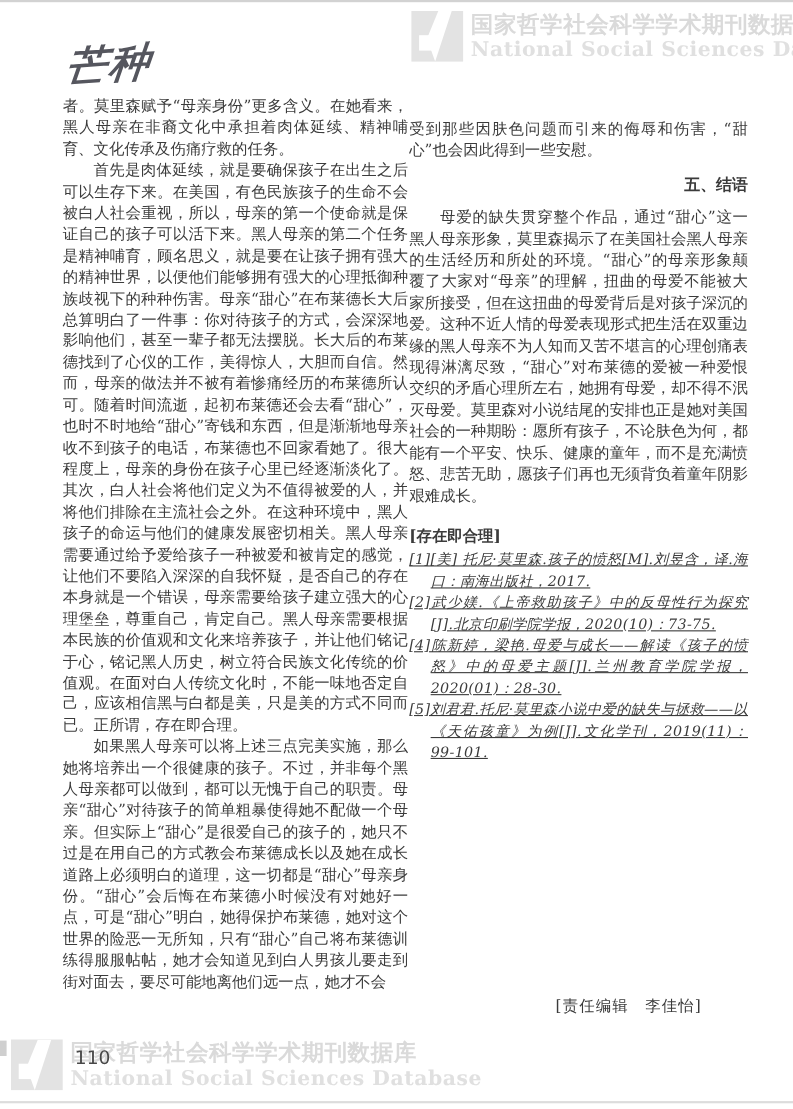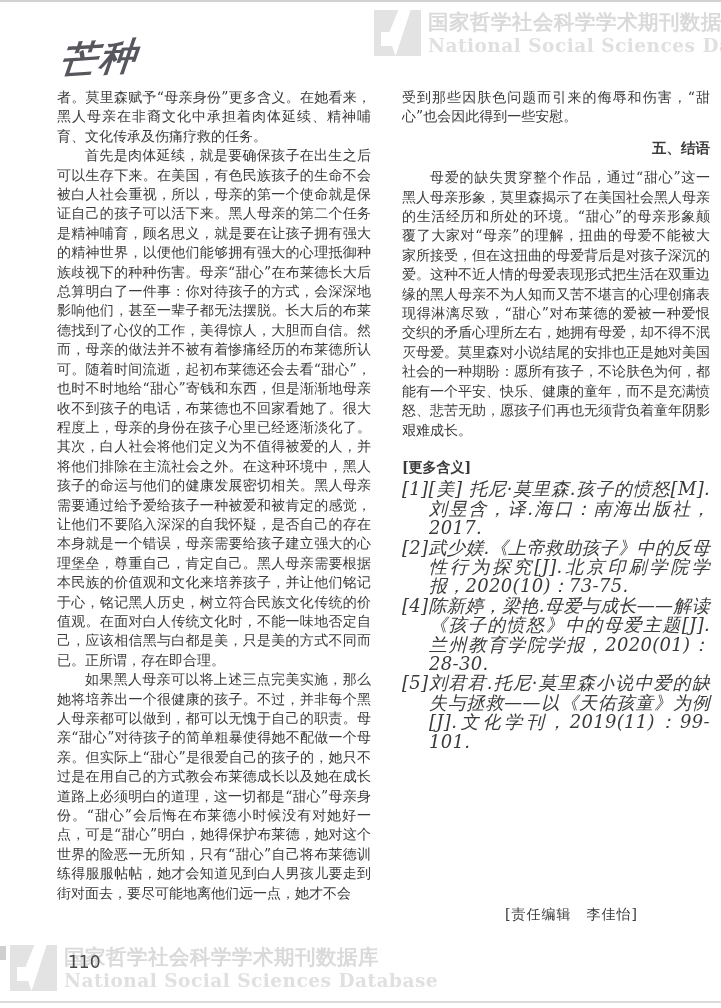--- a/index.html
+++ b/index.html
@@ -39,37 +39,38 @@
     font-size:20.5px;line-height:25px;color:#dadada;letter-spacing:0.5px;white-space:nowrap;
   }
   .wm-en{
     font-family:"DejaVu Serif", serif;font-weight:bold;
     font-size:18.5px;line-height:21px;color:#e0e0e0;letter-spacing:0.5px;white-space:nowrap;
   }
 
   
   .col{position:absolute;top:88px;font-size:14px;line-height:19.4px;text-align:justify;}
   .col-left{left:57px;width:314px;}
-  .col-right{left:402px;width:308px;}
+  .col-right{left:372px;width:308px;margin-top:21px;}
   .col p{margin:0;}
   .indent{text-indent:2em;}
 
   .section-heading{
     text-align:right;font-weight:bold;font-size:14.5px;
     margin:11px 0 11px 0 !important;text-indent:0;
   }
   .author-note{
     text-align:right;font-style:italic;letter-spacing:1px;
     margin-top:23px !important;padding-right:4px;
   }
   .refs-heading{font-weight:bold;margin-top:18px !important;}
   .ref{
-    font-style:italic;font-size:18px;
+    font-style:italic;font-size:13px;
     padding-left:1.5em;text-indent:-1.5em;
     letter-spacing:0.3px;
+    text-decoration:underline;
   }
   .refs{margin-top:2px;}
   .editor-note{
     position:absolute;left:386px;top:906px;width:308px;
     text-align:right;padding-right:56px;box-sizing:border-box;
     font-size:14px;letter-spacing:1px;
   }
   .page-number{
     position:absolute;left:68px;top:952px;
     font-family:"DejaVu Sans", sans-serif;
@@ -101,21 +102,21 @@
   <div class="col col-left">
     <p>者。莫里森赋予“母亲身份”更多含义。在她看来，黑人母亲在非裔文化中承担着肉体延续、精神哺育、文化传承及伤痛疗救的任务。</p>
     <p class="indent">首先是肉体延续，就是要确保孩子在出生之后可以生存下来。在美国，有色民族孩子的生命不会被白人社会重视，所以，母亲的第一个使命就是保证自己的孩子可以活下来。黑人母亲的第二个任务是精神哺育，顾名思义，就是要在让孩子拥有强大的精神世界，以便他们能够拥有强大的心理抵御种族歧视下的种种伤害。母亲“甜心”在布莱德长大后总算明白了一件事：你对待孩子的方式，会深深地影响他们，甚至一辈子都无法摆脱。长大后的布莱德找到了心仪的工作，美得惊人，大胆而自信。然而，母亲的做法并不被有着惨痛经历的布莱德所认可。随着时间流逝，起初布莱德还会去看“甜心”，也时不时地给“甜心”寄钱和东西，但是渐渐地母亲收不到孩子的电话，布莱德也不回家看她了。很大程度上，母亲的身份在孩子心里已经逐渐淡化了。其次，白人社会将他们定义为不值得被爱的人，并将他们排除在主流社会之外。在这种环境中，黑人孩子的命运与他们的健康发展密切相关。黑人母亲需要通过给予爱给孩子一种被爱和被肯定的感觉，让他们不要陷入深深的自我怀疑，是否自己的存在本身就是一个错误，母亲需要给孩子建立强大的心理堡垒，尊重自己，肯定自己。黑人母亲需要根据本民族的价值观和文化来培养孩子，并让他们铭记于心，铭记黑人历史，树立符合民族文化传统的价值观。在面对白人传统文化时，不能一味地否定自己，应该相信黑与白都是美，只是美的方式不同而已。正所谓，存在即合理。</p>
     <p class="indent">如果黑人母亲可以将上述三点完美实施，那么她将培养出一个很健康的孩子。不过，并非每个黑人母亲都可以做到，都可以无愧于自己的职责。母亲“甜心”对待孩子的简单粗暴使得她不配做一个母亲。但实际上“甜心”是很爱自己的孩子的，她只不过是在用自己的方式教会布莱德成长以及她在成长道路上必须明白的道理，这一切都是“甜心”母亲身份。“甜心”会后悔在布莱德小时候没有对她好一点，可是“甜心”明白，她得保护布莱德，她对这个世界的险恶一无所知，只有“甜心”自己将布莱德训练得服服帖帖，她才会知道见到白人男孩儿要走到街对面去，要尽可能地离他们远一点，她才不会</p>
   </div>
 
   <div class="col col-right">
     <p>受到那些因肤色问题而引来的侮辱和伤害，“甜心”也会因此得到一些安慰。</p>
     <p class="section-heading">五、结语</p>
     <p class="indent">母爱的缺失贯穿整个作品，通过“甜心”这一黑人母亲形象，莫里森揭示了在美国社会黑人母亲的生活经历和所处的环境。“甜心”的母亲形象颠覆了大家对“母亲”的理解，扭曲的母爱不能被大家所接受，但在这扭曲的母爱背后是对孩子深沉的爱。这种不近人情的母爱表现形式把生活在双重边缘的黑人母亲不为人知而又苦不堪言的心理创痛表现得淋漓尽致，“甜心”对布莱德的爱被一种爱恨交织的矛盾心理所左右，她拥有母爱，却不得不泯灭母爱。莫里森对小说结尾的安排也正是她对美国社会的一种期盼：愿所有孩子，不论肤色为何，都能有一个平安、快乐、健康的童年，而不是充满愤怒、悲苦无助，愿孩子们再也无须背负着童年阴影艰难成长。</p>
-    <p class="refs-heading">[更多含义]</p>
+    <p class="refs-heading">[存在即合理]</p>
     <div class="refs">
       <p class="ref">[1][美] 托尼·莫里森.孩子的愤怒[M].刘昱含，译.海口：南海出版社，2017.</p>
       <p class="ref">[2]武少媄.《上帝救助孩子》中的反母性行为探究[J].北京印刷学院学报，2020(10)：73-75.</p>
       <p class="ref">[4]陈新婷，梁艳.母爱与成长——解读《孩子的愤怒》中的母爱主题[J].兰州教育学院学报，2020(01)：28-30.</p>
       <p class="ref">[5]刘君君.托尼·莫里森小说中爱的缺失与拯救——以《天佑孩童》为例[J].文化学刊，2019(11)：99-101.</p>
     </div>
   </div>
 
   <div class="editor-note">[责任编辑　李佳怡]</div>
 

